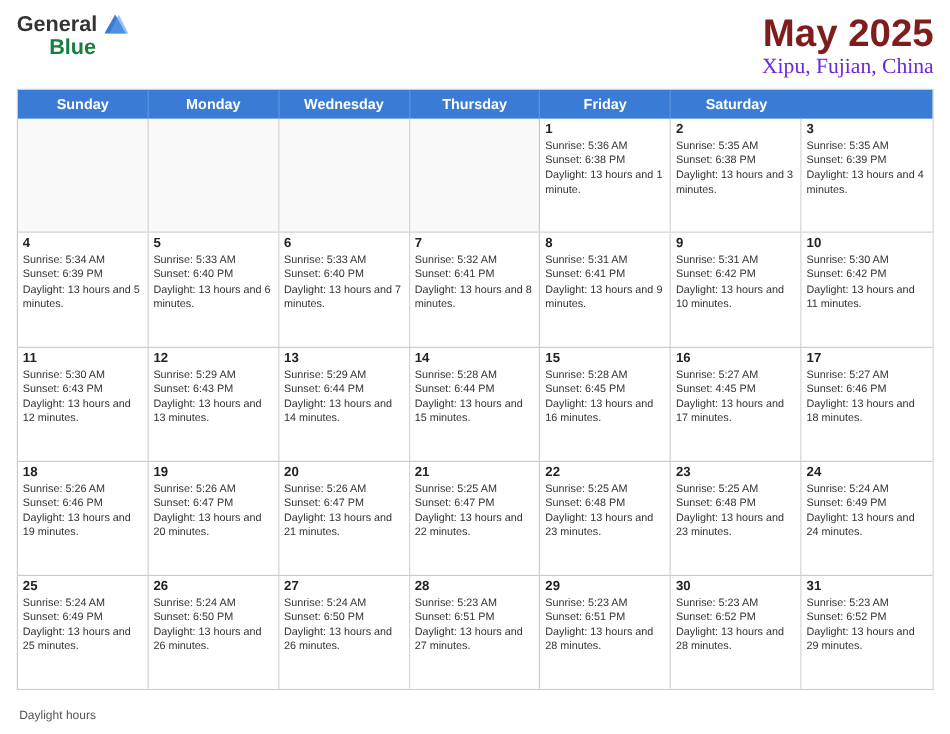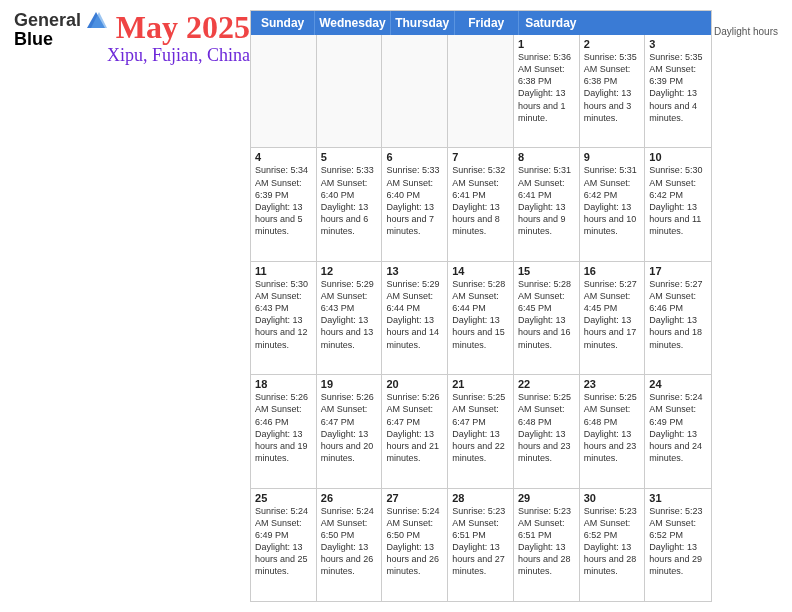--- a/index.html
+++ b/index.html
@@ -8,55 +8,54 @@
       background: #fff;
       width: 792px;
       height: 612px;
       overflow: hidden;
     }
     .page {
       width: 792px;
       height: 612px;
       background: #fff;
       display: flex;
-      flex-direction: row;
+      flex-direction: column;
       padding: 10px 14px 10px 14px;
     }
     .header {
       display: flex;
       justify-content: space-between;
       align-items: flex-start;
       margin-bottom: 8px;
     }
     .logo {
       display: flex;
       align-items: center;
       gap: 2px;
     }
     .logo-text {
       font-size: 18px;
       font-weight: bold;
       line-height: 1.1;
     }
     .logo-general { color: #333; }
-    .logo-blue { color: #000000; }
+    .logo-blue { color: #15803d; text-align: center; }
     .logo-icon {
       width: 22px;
       height: 22px;
       margin-left: 2px;
     }
     .title-block {
       text-align: right;
     }
     .month-title {
       font-size: 32px;
       font-weight: bold;
-      color: #ef4444;
+      color: #7f1d1d;
       line-height: 1.1;
-      font-family: Liberation Serif, serif;
     }
     .subtitle {
       font-size: 18px;
       color: #6d28d9;
       font-family: Liberation Serif, serif;
     }
     .calendar {
       flex: 1;
       display: flex;
       flex-direction: column;
@@ -136,20 +135,21 @@
     </div>
     <div class="title-block">
       <div class="month-title">May 2025</div>
       <div class="subtitle">Xipu, Fujian, China</div>
     </div>
   </div>
 
   <div class="calendar">
     <div class="cal-header-row">
     <div class="cal-header-cell">Sunday</div>
+        <div class="cal-header-cell">Monday</div>
         <div class="cal-header-cell">Wednesday</div>
         <div class="cal-header-cell">Thursday</div>
         <div class="cal-header-cell">Friday</div>
         <div class="cal-header-cell">Saturday</div>
       </div>
     <div class="cal-body">
     <div class="cal-row">
           <div class="cal-cell empty"></div>
           <div class="cal-cell empty"></div>
           <div class="cal-cell empty"></div>

